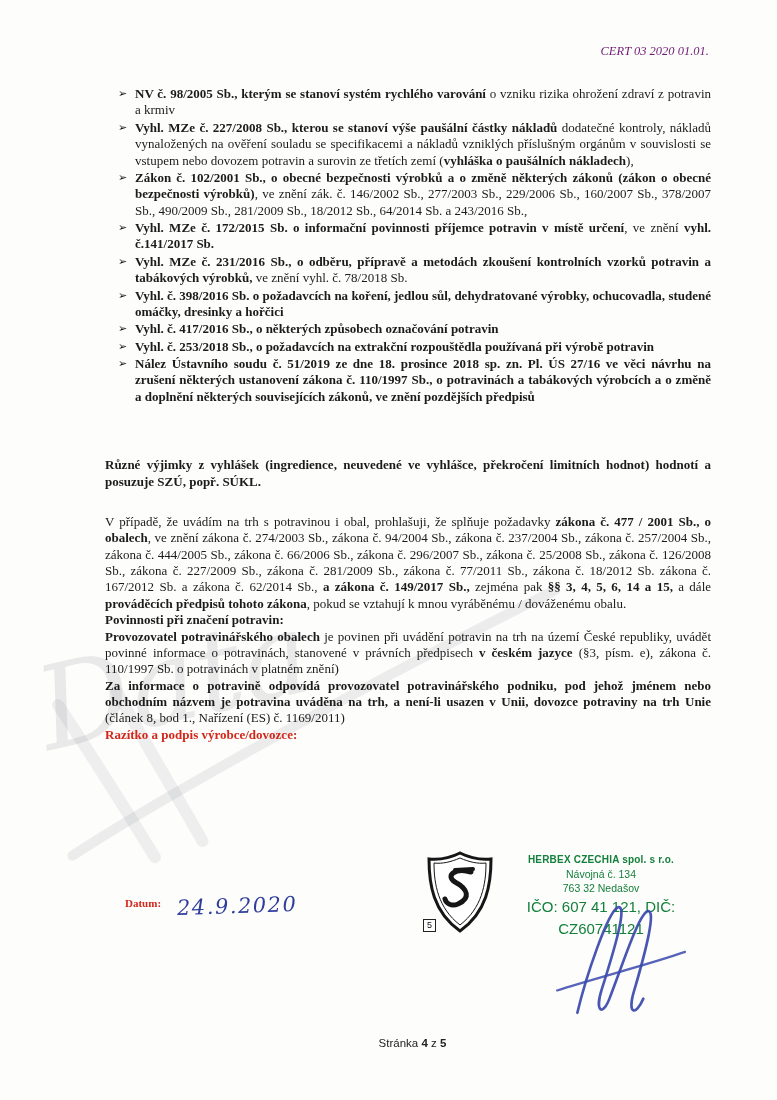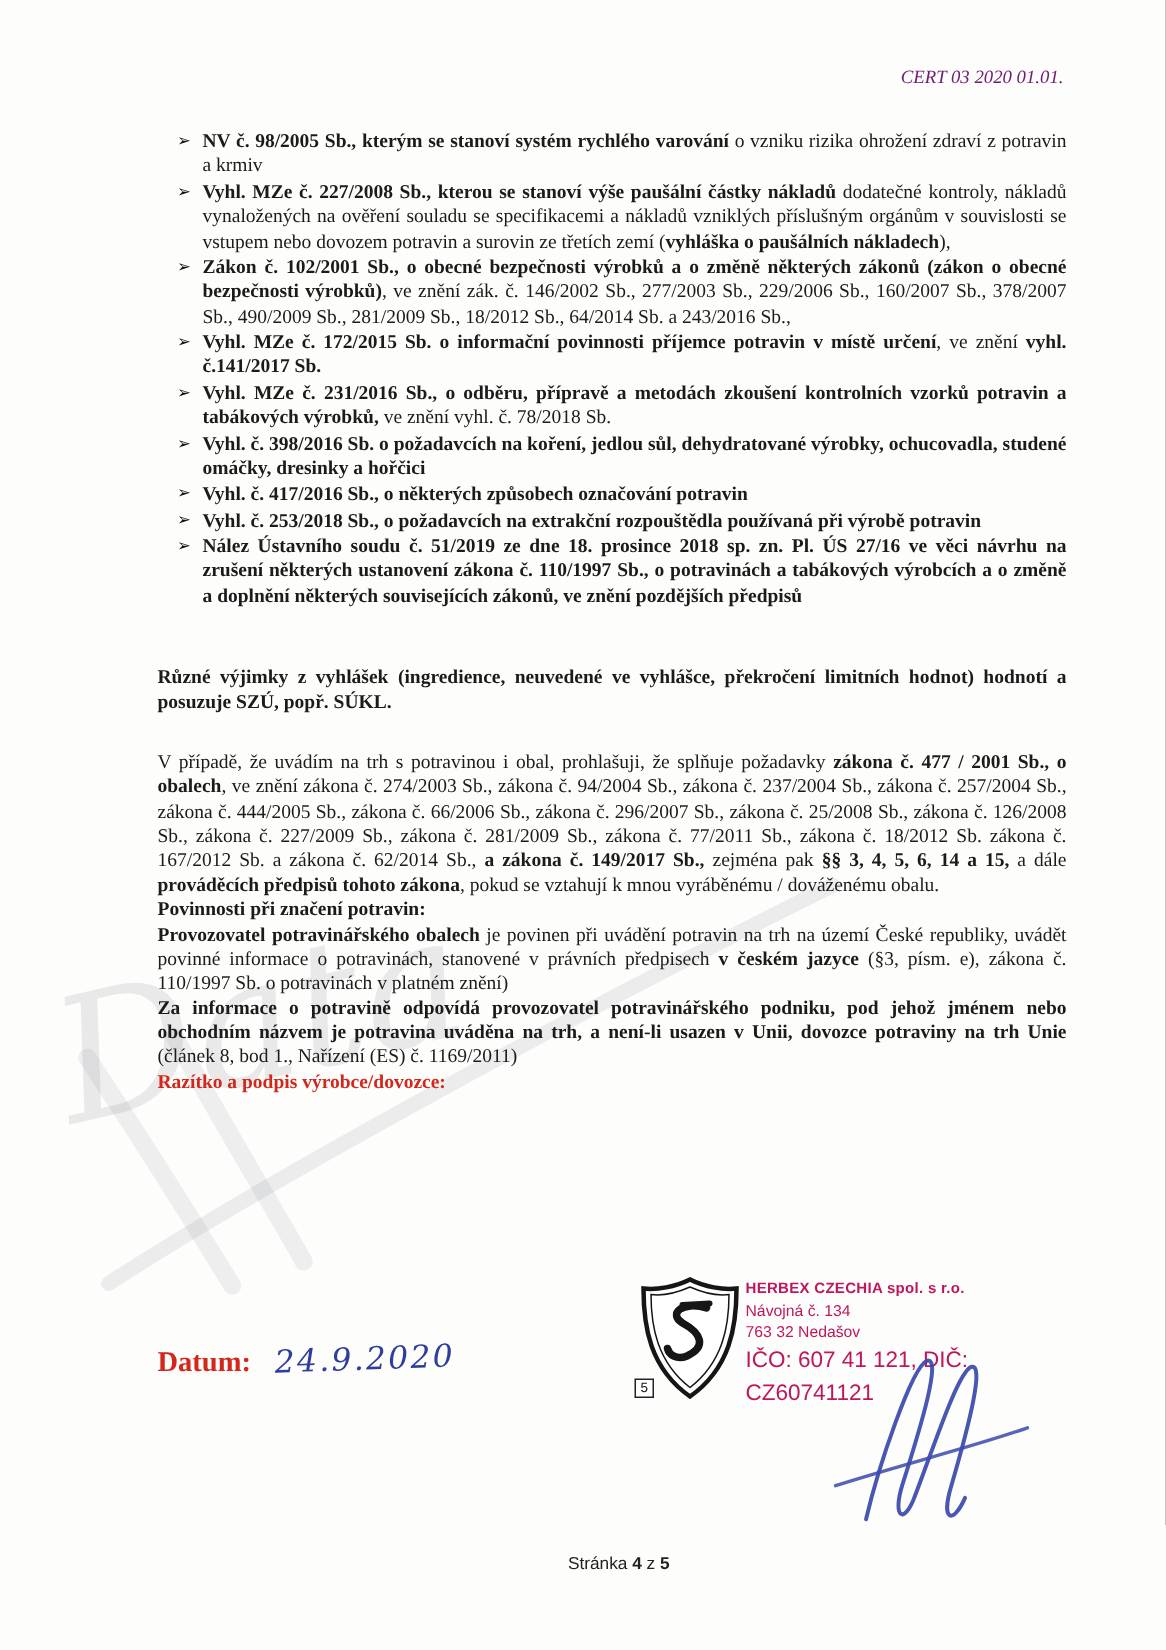--- a/index.html
+++ b/index.html
@@ -18,43 +18,43 @@
   .u { }
   .red { color:#d3271c; }
   ul.legal-list { list-style:none; }
   ul.legal-list li { display:flex; margin:0 0 1px 0; }
   ul.legal-list .marker {
     flex:0 0 30px; padding-left:13px; font-family:"DejaVu Sans", sans-serif;
     font-size:11px; line-height:16px; color:#111;
   }
   ul.legal-list .li-body { flex:1; text-align:justify; }
   .para { text-align:justify; }
-  .mt-lg { margin-top:38px; }
+  .mt-lg { margin-top:52px; }
   .mt-md { margin-top:24px; }
   .stamp-label { font-weight:bold; }
   .datum-row { position:absolute; left:105px; top:897px; display:flex; align-items:flex-start; gap:16px; }
-  .datum-label { font-weight:bold; font-size:19px; }
+  .datum-label { font-weight:bold; font-size:11px;margin-left:20px; }
   .handwriting {
     font-family:"DejaVu Serif", serif; font-style:italic;
     font-size:21px; color:#2f3e9c; letter-spacing:1.5px;
     transform:rotate(-2deg); margin-top:-4px;
   }
   .stamp-block {
     position:absolute; left:425px; top:850px; width:280px;
     display:flex; align-items:flex-start;
   }
   .shield-wrap { position:relative; width:72px; height:86px; flex:0 0 72px; }
   .shield-box {
     position:absolute; left:-2px; bottom:4px; width:13px; height:13px;
     border:1.5px solid #222; font-family:"Liberation Sans", sans-serif;
     font-size:9px; line-height:10px; text-align:center; background:#fff; color:#111;
   }
   .stamp-text {
-    flex:1; text-align:left; font-family:"Liberation Sans", sans-serif;
-    color:#be185d; padding-top:4px;
+    flex:1; text-align:center; font-family:"Liberation Sans", sans-serif;
+    color:#15803d; padding-top:4px;
   }
   .stamp-company { font-weight:bold; font-size:10px; letter-spacing:.2px; }
   .stamp-line { font-size:10.5px; line-height:1.4; }
   .stamp-ids { font-size:15px; line-height:1.5; }
   .signature { position:absolute; left:545px; top:893px; width:150px; height:132px; }
   .footer {
     position:absolute; left:0; right:0; top:1036px; text-align:center;
     font-family:"Liberation Sans", sans-serif; font-size:11.5px; color:#222;padding-left:48px;
   }
   .watermark {

